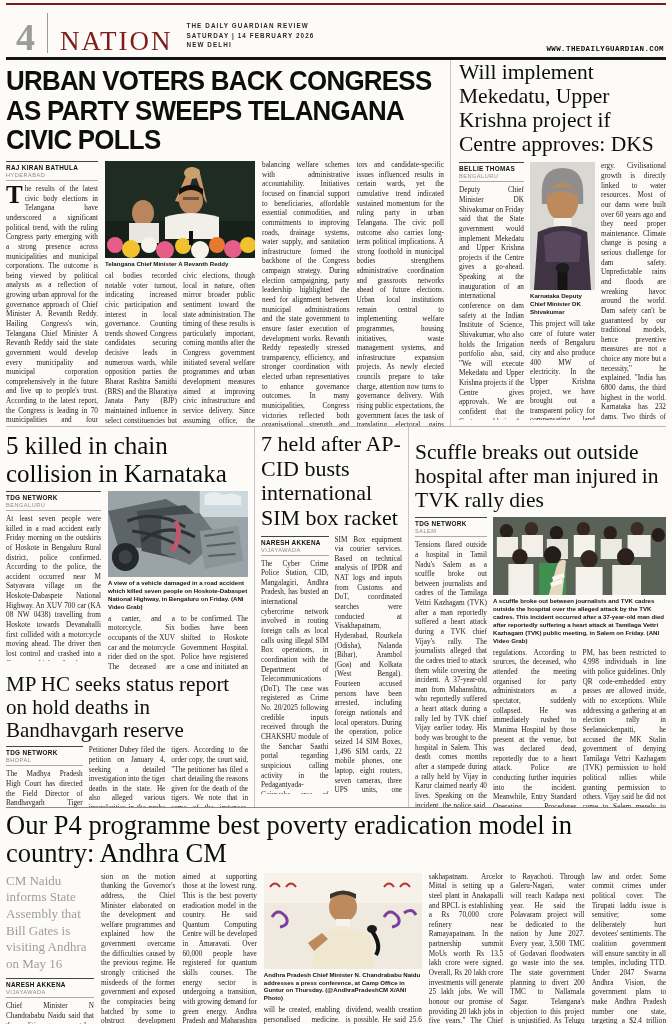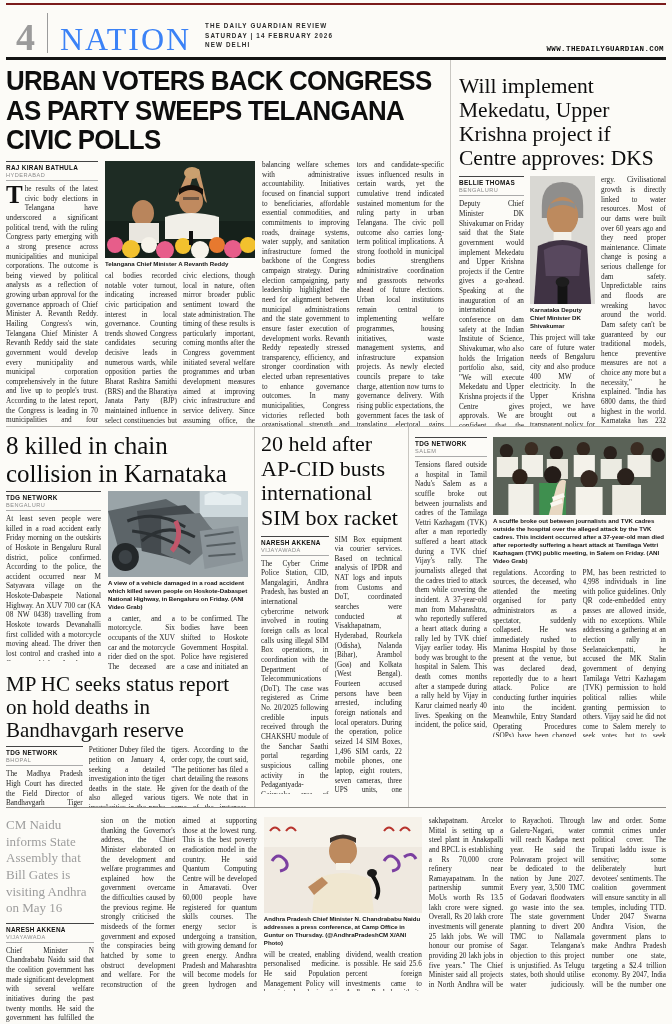--- a/index.html
+++ b/index.html
@@ -4,21 +4,21 @@
 <style>
   html,body{margin:0;padding:0;background:#e9e7e2;}
   *{box-sizing:border-box;}
   .page{width:672px;height:1024px;margin:0 auto;background:#fcfbf7;color:#1c1c1c;
         font-family:"Liberation Serif",serif;overflow:hidden;padding:0 6px;position:relative;}
   .topline{height:2px;background:#7b1c1c;margin-top:3px;}
   
   .masthead{height:50px;display:flex;align-items:flex-end;padding:4px 2px 2px 10px;position:relative;}
   .page-num{font-size:38px;line-height:.85;color:#9b9b9b;font-weight:700;font-family:"Liberation Serif",serif;}
   .mast-div{width:1px;background:#9b9b9b;height:40px;margin:0 12px;}
-  .section-name{font-size:32px;line-height:.85;letter-spacing:2px;color:#3b82f6;font-family:"Liberation Serif",serif;}
+  .section-name{font-size:27px;line-height:.85;letter-spacing:2px;color:#7f1d1d;font-family:"Liberation Serif",serif;}
   .pub-block{margin-left:14px;font-family:"Liberation Sans",sans-serif;font-size:6.3px;font-weight:700;
              letter-spacing:1.1px;color:#2a2a2a;line-height:1.55;padding-bottom:3px;}
   .website{position:absolute;right:2px;bottom:2px;font-family:Liberation Mono, monospace;
            font-size:7.5px;font-weight:700;letter-spacing:.4px;color:#111;}
   .black-rule{height:3px;background:#141414;margin-top:2px;}
   
   .byline{font-family:"Liberation Sans",sans-serif;border-top:1px solid #444;border-bottom:1px solid #aaa;
           padding:2px 0 2px 0;margin-bottom:4px;}
   .byl-name{font-size:6.4px;font-weight:700;letter-spacing:.3px;color:#111;}
   .byl-city{font-size:5.6px;color:#8a8a8a;letter-spacing:.5px;margin-top:1px;}
@@ -35,21 +35,21 @@
   .top-section{height:366px;display:flex;}
   .art-left{flex:0 0 444px;padding:6px 6px 0 0;}
   .h-main{font-family:"Liberation Sans",sans-serif;font-weight:700;font-size:28px;line-height:1.06;
           letter-spacing:-.8px;width:108%;transform:scaleX(.925);transform-origin:0 0;}
   .tl-row{display:flex;gap:7px;margin-top:6px;height:272px;}
   .tl-c1{flex:0 0 92px;}
   .tl-photo{flex:0 0 150px;}
   .tl-sub{display:flex;gap:6px;overflow:hidden;}
   .tl-sub .body{flex:1;}
   .tl-c4,.tl-c5{flex:1;}
-  .art-dks{flex:1;padding:14px 0 0 8px;}
+  .art-dks{flex:1;padding:0 0 0 8px;}
   .h-dks{font-size:21.5px;line-height:1.12;}
   .dks-row{display:flex;gap:6px;margin-top:6px;height:258px;}
   .dks-row .col{flex:1;overflow:hidden;}
   
   .mid-section{height:381px;display:flex;border-top:1px solid #b9b7b2;}
   .mid-a{flex:0 0 248px;padding:5px 6px 0 0;}
   .h-collision{font-size:25px;line-height:1.1;}
   .col-row{display:flex;gap:7px;margin-top:4px;}
   .cr-c1{flex:0 0 95px;}
   .cr-photo{flex:1;}
@@ -175,21 +175,21 @@
         </div>
         <p class="body col">ergy. Civilisational growth is directly linked to water resources. Most of our dams were built over 60 years ago and they need proper maintenance. Climate change is posing a serious challenge for dam safety. Unpredictable rains and floods are wreaking havoc around the world. Dam safety can't be guaranteed by our traditional models, hence preventive measures are not a choice any more but a necessity," he explained. "India has 6800 dams, the third highest in the world. Karnataka has 232 dams. Two thirds of India's dams are more than 25-year-old and it calls for increased focus on dam safety. The Dam Rehabilitation and Improvement Project (DRIP) supported by the World Bank is providing a lot of assistance for safety initiatives. Our government is spending Rs 1,500 crore for repair and maintenance of 56 dams in the state," he added. "Dams are not just assets of engineers, they provide food security, energy security and social security. Let us come out with strong recommendations for dam safety in this conference."</p>
       </div>
     </article>
   </section>
 
   <section class="mid-section">
 
     <div class="mid-a">
       <article>
-        <h2 class="serifhead h-collision">8 killed in chain collision in Karnataka</h2>
+        <h2 class="serifhead h-collision">5 killed in chain collision in Karnataka</h2>
         <div class="col-row" style="height:176px;">
           <div class="cr-c1">
             <div class="byline">
               <div class="byl-name">TDG NETWORK</div>
               <div class="byl-city">BENGALURU</div>
             </div>
             <p class="body" style="height:146px;">At least seven people were killed in a road accident early Friday morning on the outskirts of Hoskote in Bengaluru Rural district, police confirmed. According to the police, the accident occurred near M Satyavara village on the Hoskote-Dabaspete National Highway. An XUV 700 car (KA 08 NW 0438) travelling from Hoskote towards Devanahalli first collided with a motorcycle moving ahead. The driver then lost control and crashed into a Canter vehicle. Another car became involved in the ensuing chaos, resulting in a severe chain collision involving two cars,</p>
           </div>
           <div class="cr-photo">
             <svg class="photo" width="145" height="86" viewBox="0 0 145 86" preserveAspectRatio="none">
@@ -224,34 +224,35 @@
             </div>
             <p class="body">The Madhya Pradesh High Court has directed the Field Director of Bandhavgarh Tiger Reserve to file a detailed status report regarding recent tiger deaths reported in the BTR, including cases of alleged unnatural deaths by February 28. A division bench comprising Chief Justice Sanjeev Sachdeva and Justice Vinay Saraf issued the direction on February 11 while hearing a petition filed by wildlife expert Ajay Dubey.</p>
           </div>
           <p class="body col">Petitioner Dubey filed the petition on January 4, seeking a detailed investigation into the tiger deaths in the state. He also alleged various irregularities in the probe of tiger deaths and accused the forest officials of negligence. During the hearing, advocate for the petitioner, Aditya Sanghi, submitted that even after the last reported date of January 20, 2026, more tiger deaths have been reported in the Bandhavgarh Tiger Reserve by unnatural causes or reasons other than fighting between the</p>
           <p class="body col">tigers. According to the order copy, the court said, "The petitioner has filed a chart detailing the reasons given for the death of the tigers. We note that in some of the instances, deaths have occurred on account of unnatural reasons, i.e. intervention of humans." "The Field Director, Bandhavgarh Tiger Reserve, is directed to file a status report with regard to the deaths of tigers that have been reported and also an action taken report in cases where unnatural deaths of tigers have been reported."</p>
         </div>
       </article>
     </div>
 
     <article class="mid-b vrule-l">
-      <h2 class="serifhead h-sim">20 held after AP-CID busts international SIM box racket</h2>
+      <h2 class="serifhead h-sim">7 held after AP-CID busts international SIM box racket</h2>
       <div class="sim-row">
         <div class="col">
           <div class="byline">
             <div class="byl-name">NARESH AKKENA</div>
             <div class="byl-city">VIJAYAWADA</div>
           </div>
           <p class="body">The Cyber Crime Police Station, CID, Mangalagiri, Andhra Pradesh, has busted an international cybercrime network involved in routing foreign calls as local calls using illegal SIM Box operations, in coordination with the Department of Telecommunications (DoT). The case was registered as Crime No. 20/2025 following credible inputs received through the CHAKSHU module of the Sanchar Saathi portal regarding suspicious calling activity in the Pedagantyada-Gajuwaka area of Visakhapatnam. Investigation revealed that foreign operators based in South-East Asian countries including Vietnam, Myanmar, Cambodia, Laos, Thailand and Malaysia were routing internet-based VoIP calls to India through SIP softphones. These calls were terminated locally using SIM Box devices connected to FTTH broadband lines installed in rented premises. The devices converted international calls into local GSM calls using multiple Indian SIM cards, masking callers' identities and making the calls appear as local mobile traffic. The accused communicated through Telegram and WhatsApp, used fake identities for SIM procurement, and illegally imported</p>
         </div>
         <p class="body col">SIM Box equipment via courier services. Based on technical analysis of IPDR and NAT logs and inputs from Customs and DoT, coordinated searches were conducted at Visakhapatnam, Hyderabad, Rourkela (Odisha), Nalanda (Bihar), Arambol (Goa) and Kolkata (West Bengal). Fourteen accused persons have been arrested, including foreign nationals and local operators. During the operation, police seized 14 SIM Boxes, 1,496 SIM cards, 22 mobile phones, one laptop, eight routers, seven cameras, three UPS units, one inverter with battery and other electronic equipment. Verification of the seized SIM cards revealed numerous complaints registered in Andhra Pradesh, with an estimated financial impact of approximately Rs. 20 crore. The operation was carried out under the directions of DGP-CID Dr. A. Ravishankar, IPS, and supervised by Adhiraj Singh Rana, SP, Cyber Crimes, with special teams led by Dr. B. Ravikiran, Dy. SP, Cyber Crimes. The AP-CID appreciated the coordinated support extended by the Department of Telecommunications in successfully dismantling the network and preventing further large-scale financial loss.</p>
       </div>
     </article>
 
     <article class="mid-c vrule-l">
+      <h2 class="serifhead h-tvk">Scuffle breaks out outside hospital after man injured in TVK rally dies</h2>
       <div class="tvk-row">
         <div class="tvk-c1">
           <div class="byline">
             <div class="byl-name">TDG NETWORK</div>
             <div class="byl-city">SALEM</div>
           </div>
           <p class="body" style="height:268px;">Tensions flared outside a hospital in Tamil Nadu's Salem as a scuffle broke out between journalists and cadres of the Tamilaga Vettri Kazhagam (TVK) after a man reportedly suffered a heart attack during a TVK chief Vijay's rally. The journalists alleged that the cadres tried to attack them while covering the incident. A 37-year-old man from Maharashtra, who reportedly suffered a heart attack during a rally led by TVK chief Vijay earlier today. His body was brought to the hospital in Salem. This death comes months after a stampede during a rally held by Vijay in Karur claimed nearly 40 lives. Speaking on the incident, the police said, "During the event, he suddenly collapsed. He was rushed for medical assistance, but was declared dead, reportedly due to a heart attack. Police are conducting further inquiries into the incident." The deceased has been identified as Suraj, who resided in the Sevvaipettai area and was engaged in rally-related labour. He is survived by his wife and a child. The actor-turned-politician was addressing supporters today amid heavy police deployment and strict entry</p>
         </div>
         <div class="tvk-right">
           <svg class="photo" width="180" height="78" viewBox="0 0 180 78" preserveAspectRatio="none">
@@ -289,20 +290,21 @@
             <p class="body">regulations. According to sources, the deceased, who attended the meeting organised for party administrators as a spectator, suddenly collapsed. He was immediately rushed to Manima Hospital by those present at the venue, but was declared dead, reportedly due to a heart attack. Police are conducting further inquiries into the incident. Meanwhile, Entry Standard Operating Procedures (SOPs) have been changed and significantly tightened for Tamilaga Vettri Kazhagam (TVK) chief Vijay's election campaign meeting in Salem on Friday, following last year's Karur stampede tragedy that claimed 41 lives. As a precaution, the identities of party members and functionaries are being strictly verified at the venue. The rally, scheduled at KVP Garden in Seelanaickenpatti between 12:00 PM and 3:00</p>
             <p class="body">PM, has been restricted to 4,998 individuals in line with police guidelines. Only QR code-embedded entry passes are allowed inside, with no exceptions. While addressing a gathering at an election rally in Seelanaickenpatti, he accused the MK Stalin government of denying Tamilaga Vettri Kazhagam (TVK) permission to hold political rallies while granting permission to others. Vijay said he did not come to Salem merely to seek votes, but to seek justice. He alleged that while other parties receive permission immediately upon request, Tamilaga Vettri Kazhagam is denied permission. "They grant permission and provide space for other parties to hold conferences, public meetings, or hall functions. But for us alone, they won't give space, nor will they allow it to be given."</p>
           </div>
         </div>
       </div>
     </article>
   </section>
 
   <section class="bottom-section">
     <article>
+      <h2 class="serifhead h-p4">Our P4 programme best poverty eradication model in country: Andhra CM</h2>
       <div class="p4-row">
         <div class="p4-c1">
           <div class="p4-sub">CM Naidu informs State Assembly that Bill Gates is visiting Andhra on May 16</div>
           <div class="byline">
             <div class="byl-name">NARESH AKKENA</div>
             <div class="byl-city">VIJAYAWADA</div>
           </div>
           <p class="body">Chief Minister N Chandrababu Naidu said that the coalition government has made significant development with several welfare initiatives during the past twenty months. He said the government has fulfilled the promises made to people. Speaking in the Assembly session during the discus-</p>
         </div>
         <p class="body p4-c">sion on the motion thanking the Governor's address, the Chief Minister elaborated on the development and welfare programmes and explained how the government overcame the difficulties caused by the previous regime. He strongly criticised the misdeeds of the former government and exposed the conspiracies being hatched by some to obstruct development and welfare. For the reconstruction of the state the TDP, BJP and Jana Sena worked together, he added. He said immediately after coming to power the government released seven White Papers on the devastation caused in the state. The P4 programme is</p>

